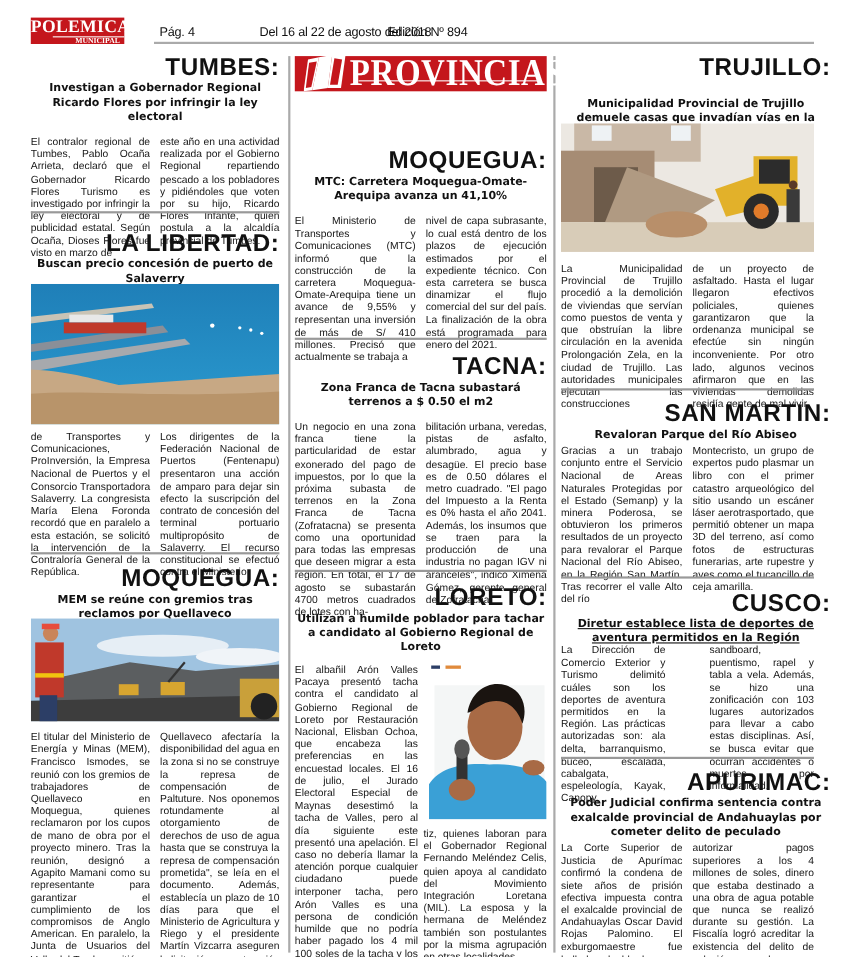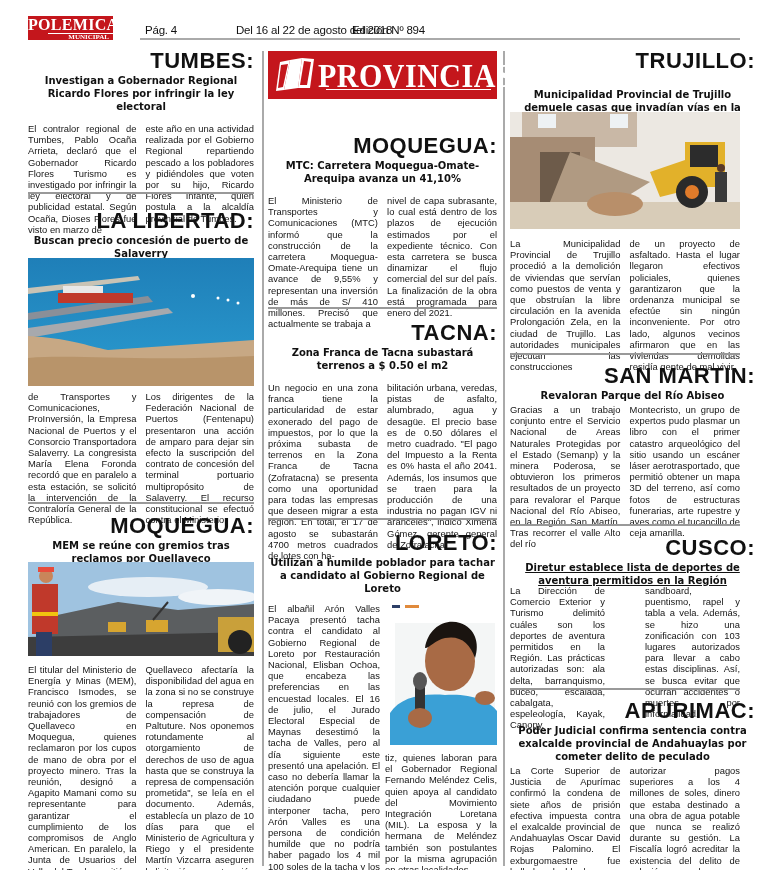--- a/index.html
+++ b/index.html
@@ -13,21 +13,21 @@
   .hdr-rule { left: 140px; top: 38px; width: 600px; height: 1.5px; background: #aaa; }
   
   .vdiv { width: 1.5px; background: #aaa; }
   
   .region { font-weight: bold; text-align: right; font-size: 22px; line-height: 22px; letter-spacing: 0.5px; color: #111; }
   .sub { font-family: "DejaVu Sans", sans-serif; font-weight: bold; text-align: center; font-size: 10px; line-height: 13px; color: #111; }
   .cols { display: flex; justify-content: space-between; font-size: 9.4px; line-height: 11.2px; color: #151515; }
   .cols .c { width: 48%; text-align: justify; hyphens: manual; }
   .hr { height: 1.5px; background: #999; }
   
-  .banner { left: 268px; top: 51px; width: 229px; height: 48px; background: #c4161c; display: flex; align-items: center; }
+  .banner { left: 268px; top: 51px; width: 229px; height: 32px; background: #c4161c; display: flex; align-items: center; }
   .banner .flag { width: 42px; height: 34px; margin-left: 8px; position: relative; }
   .banner .title { color: #fff; font-family: "Liberation Serif", serif; font-weight: bold; font-size: 30px; letter-spacing: 0.5px; line-height: 30px; transform: scaleY(1.15); }
   .banner .uline { position: absolute; left: 58px; bottom: 9px; width: 165px; height: 1px; background: #fff; }
   
   .photo { overflow: hidden; }
 </style>
 </head>
 <body>
 
 <div class="abs logo">

